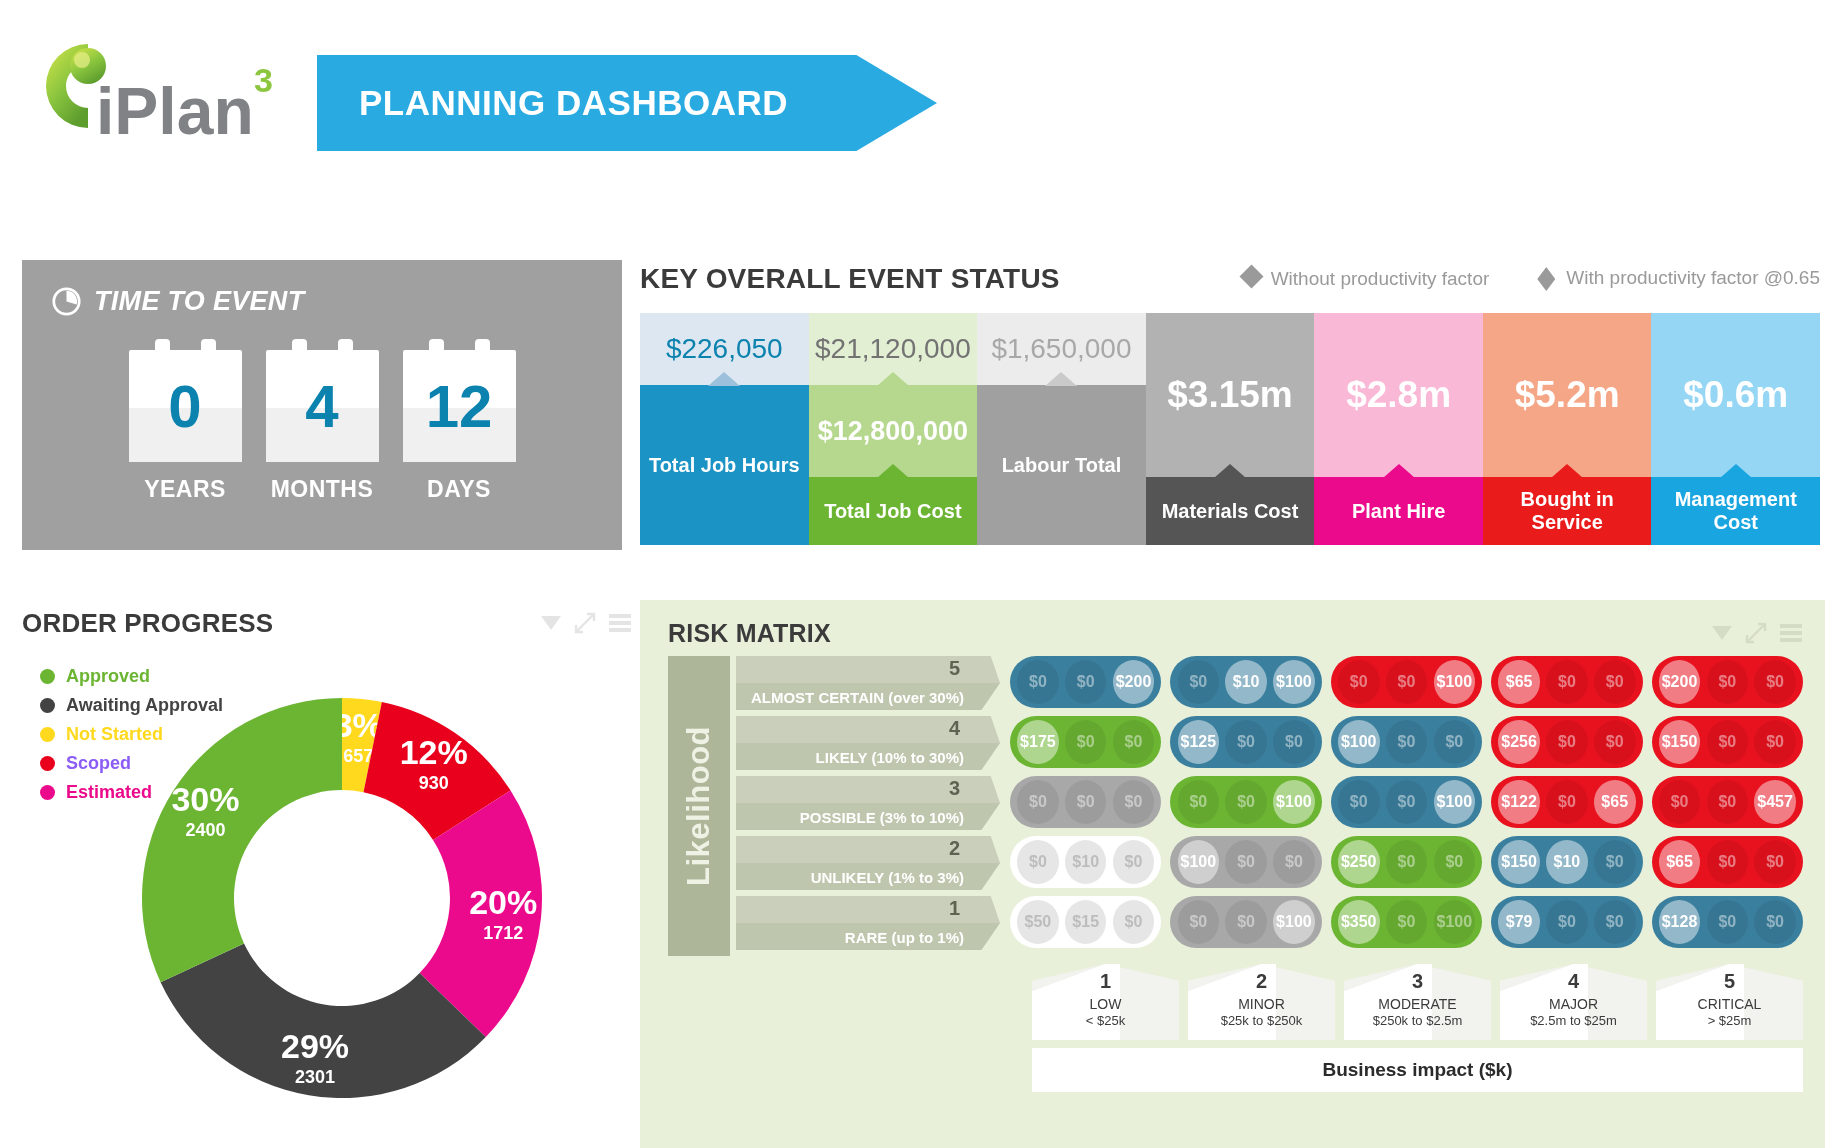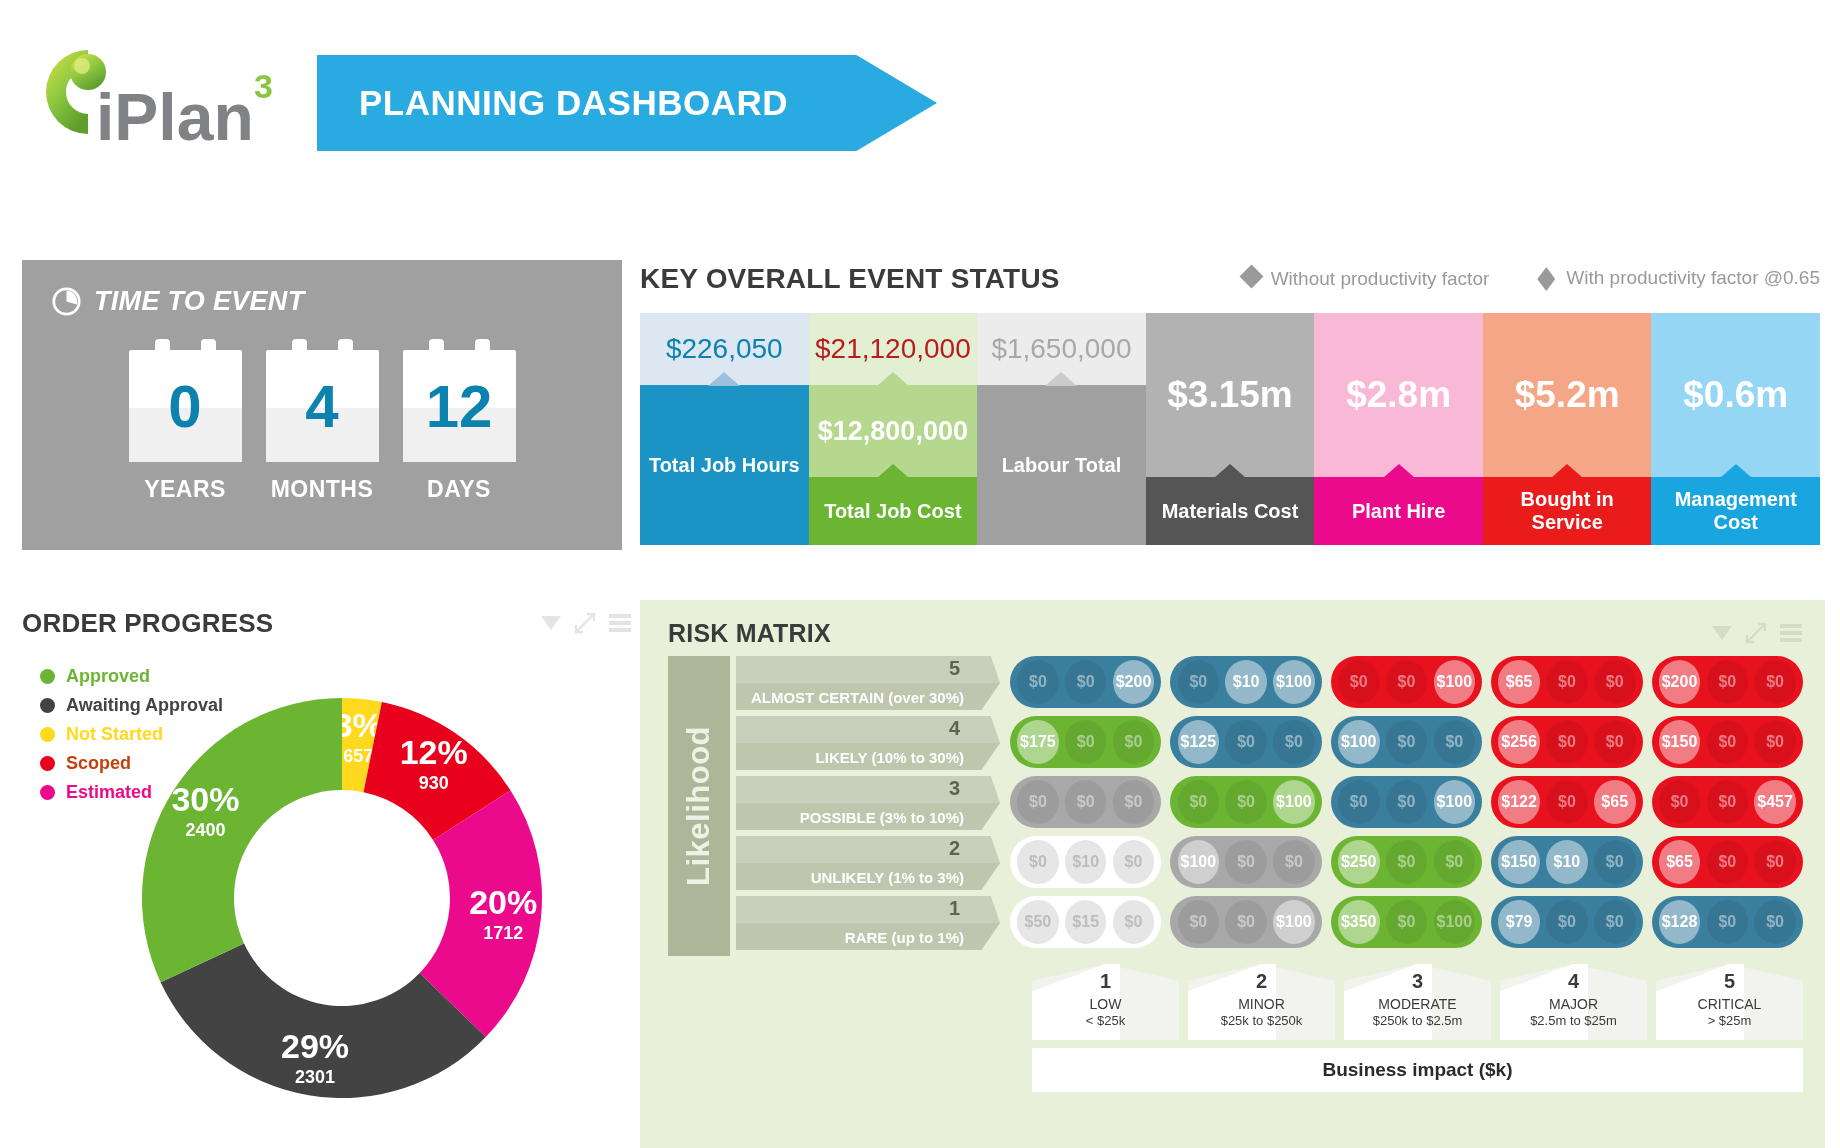--- a/index.html
+++ b/index.html
@@ -6,21 +6,21 @@
   body {
     width: 1840px; height: 1148px;
     background: #ffffff;
     font-family: "Liberation Sans", sans-serif;
     position: relative;
     overflow: hidden;
   }
 
   
   .header { position: absolute; left: 0; top: 0; width: 1840px; height: 190px; }
-  .logo-wrap { position: absolute; left: 22px; top: 42px; width: 270px; height: 120px; }
+  .logo-wrap { position: absolute; left: 22px; top: 36px; width: 270px; height: 120px; }
   .logo-svg { display: block; }
 
   .banner {
     position: absolute; left: 317px; top: 55px;
     width: 620px; height: 96px;
     background: #29abe2;
     clip-path: polygon(0 0, 87% 0, 100% 50%, 87% 100%, 0 100%);
     display: flex; align-items: center;
   }
   .banner-text {
@@ -274,21 +274,21 @@
         <div class="kpi-a" style="background:#dce7f1">
           <span class="kpi-v1" style="color:#0c82ae">$226,050</span>
           <span class="notch" style="border-bottom:14px solid #9dc0dc"></span>
         </div>
         <div class="kpi-c" style="background:#1b93c4">
           <span class="kpi-name">Total Job Hours</span>
         </div>
       </div>
       <div class="kpi">
         <div class="kpi-a" style="background:#e2efd3">
-          <span class="kpi-v1" style="color:#b91c1c">$21,120,000</span>
+          <span class="kpi-v1" style="color:#737373">$21,120,000</span>
           <span class="notch" style="border-bottom:14px solid #b5d78e"></span>
         </div>
         <div class="kpi-b" style="background:#b5d78e">
           <span class="kpi-v2">$12,800,000</span>
           <span class="notch" style="border-bottom:14px solid #6cb533"></span>
         </div>
         <div class="kpi-c" style="background:#6cb533">
           <span class="kpi-name">Total Job Cost</span>
         </div>
       </div>
@@ -367,21 +367,21 @@
       <div class="lg-row">
         <span class="lg-dot" style="background:#434343"></span>
         <span class="lg-txt" style="color:#434343">Awaiting Approval</span>
       </div>
       <div class="lg-row">
         <span class="lg-dot" style="background:#ffd91e"></span>
         <span class="lg-txt" style="color:#ffd91e">Not Started</span>
       </div>
       <div class="lg-row">
         <span class="lg-dot" style="background:#e8001c"></span>
-        <span class="lg-txt" style="color:#c2410c">Scoped</span>
+        <span class="lg-txt" style="color:#8b5cf6">Scoped</span>
       </div>
       <div class="lg-row">
         <span class="lg-dot" style="background:#ec0a8c"></span>
         <span class="lg-txt" style="color:#ec0a8c">Estimated</span>
       </div>
     </div>
   <div class="donut-wrap">
     <svg id="donut" width="440" height="440" viewBox="0 0 440 440">
         <path d="M220 20 A200 200 0 0 1 259.8371970207672 24.00765899268262 L241.5120863912143 114.16413585604862 A108 108 0 0 0 220 112 Z" fill="#ffd91e"></path>
         <text x="236.21550204310392" y="58.81359395566233" text-anchor="middle" fill="#ffffff" font-size="34" font-weight="bold" font-family="Liberation Sans, sans-serif">3%</text>

